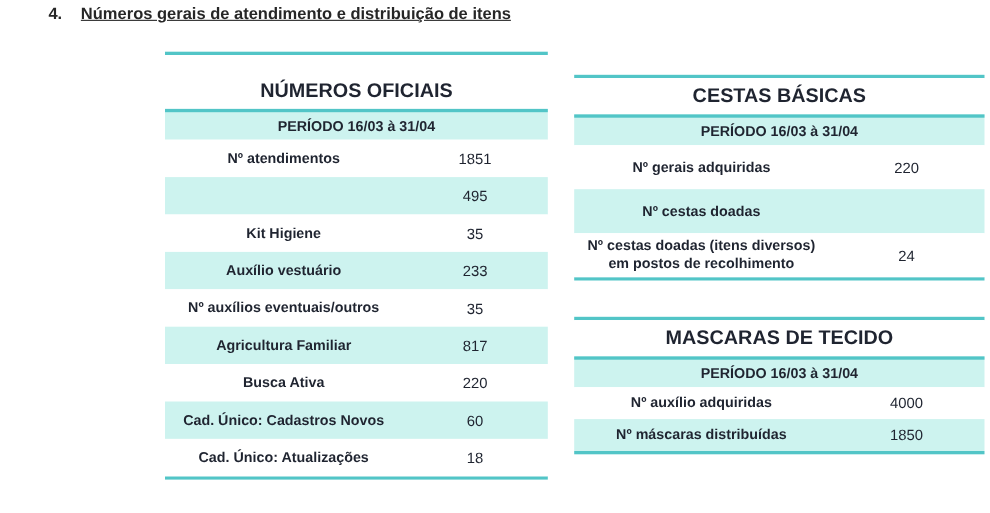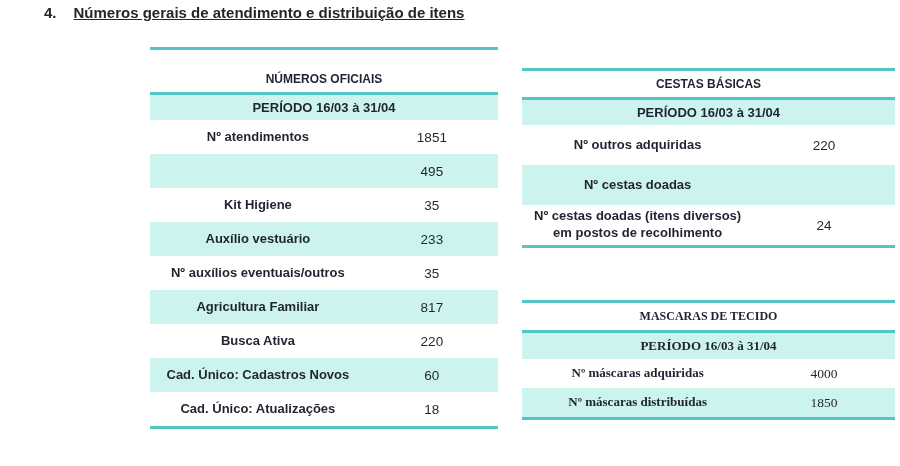--- a/index.html
+++ b/index.html
@@ -29,26 +29,26 @@
   .doc-heading .h-txt{text-decoration:underline;}
 
   .tbl{
     position:absolute;
     border-top:3px solid var(--accent);
     border-bottom:3px solid var(--accent);
     background:#fff;
   }
   .tbl-left  {left:150px; top:47px;  width:348px;}
   .tbl-cestas{left:522px; top:68px;  width:373px;}
-  .tbl-masc  {left:522px; top:300px; width:373px;font-family:Liberation Serif, serif;}
+  .tbl-masc  {left:522px; top:288px; width:373px;}
 
   .t-title{
     text-align:center;
     font-weight:bold;
-    font-size:12px;
+    font-size:18px;
     padding:6px 4px 6px 4px;
     background:#fff;
   }
   .tbl-left .t-title{padding-top:22px;padding-bottom:6px;}
 
   .t-period{
     text-align:center;
     font-weight:bold;
     font-size:13px;
     background:var(--row-bg);
@@ -125,37 +125,37 @@
   <div class="t-row">
     <div class="t-label">Cad. Único: Atualizações</div>
     <div class="t-value">18</div>
   </div>
 </section>
 
 <section class="tbl tbl-cestas">
   <div class="t-title">CESTAS BÁSICAS</div>
   <div class="t-period">PERÍODO 16/03 à 31/04</div>
   <div class="t-row">
-    <div class="t-label">Nº outros adquiridas</div>
+    <div class="t-label">Nº gerais adquiridas</div>
     <div class="t-value">220</div>
   </div>
   <div class="t-row">
     <div class="t-label">Nº cestas doadas</div>
   </div>
   <div class="t-row">
     <div class="t-label">Nº cestas doadas (itens diversos)
 em postos de recolhimento</div>
     <div class="t-value">24</div>
   </div>
 </section>
 
 <section class="tbl tbl-masc">
   <div class="t-title">MASCARAS DE TECIDO</div>
   <div class="t-period">PERÍODO 16/03 à 31/04</div>
   <div class="t-row">
-    <div class="t-label">Nº máscaras adquiridas</div>
+    <div class="t-label">Nº auxílio adquiridas</div>
     <div class="t-value">4000</div>
   </div>
   <div class="t-row">
     <div class="t-label">Nº máscaras distribuídas</div>
     <div class="t-value">1850</div>
   </div>
 </section>
 
 </body></html>

